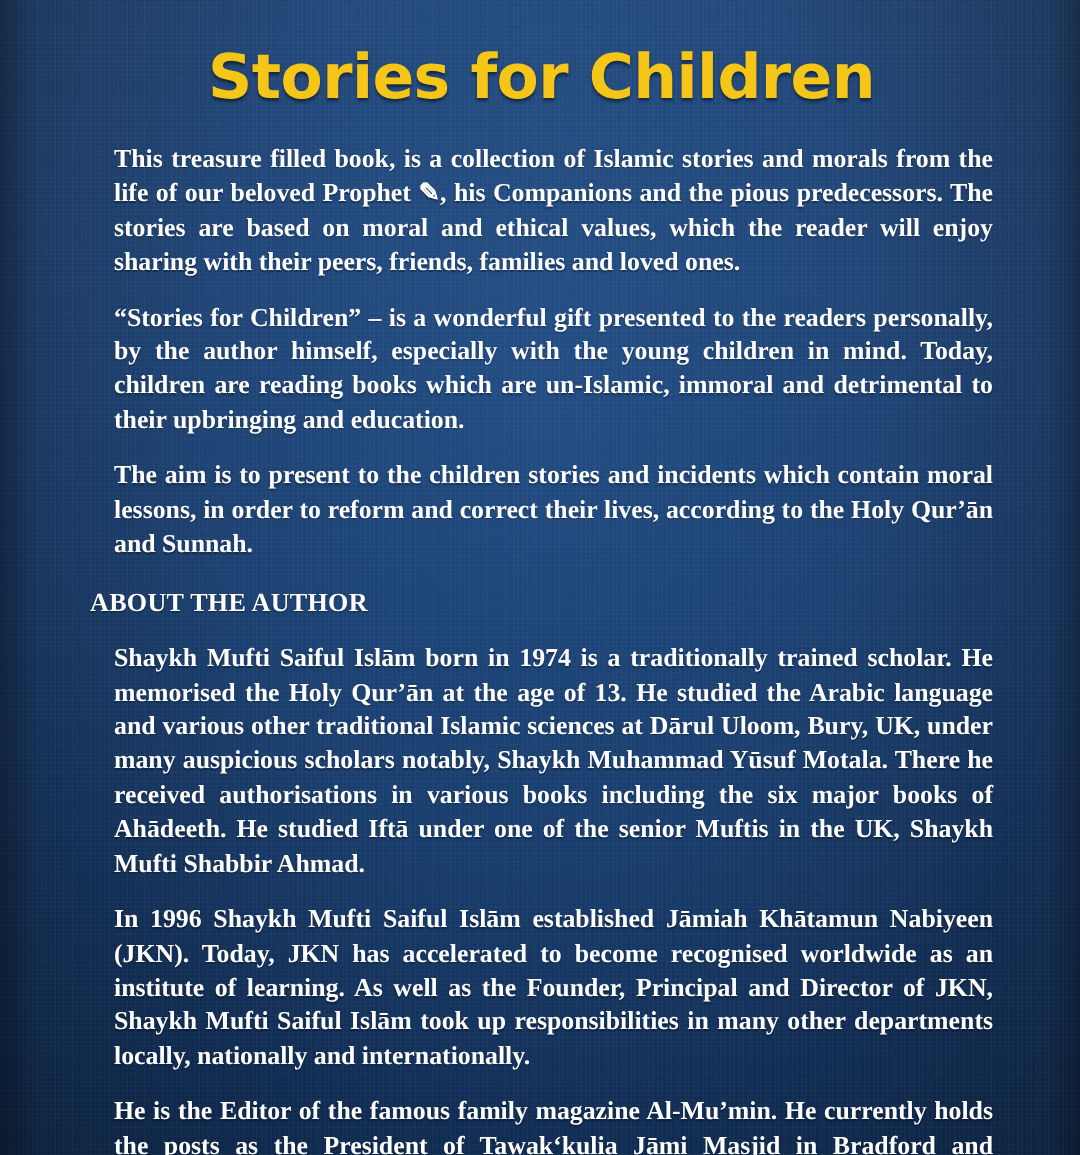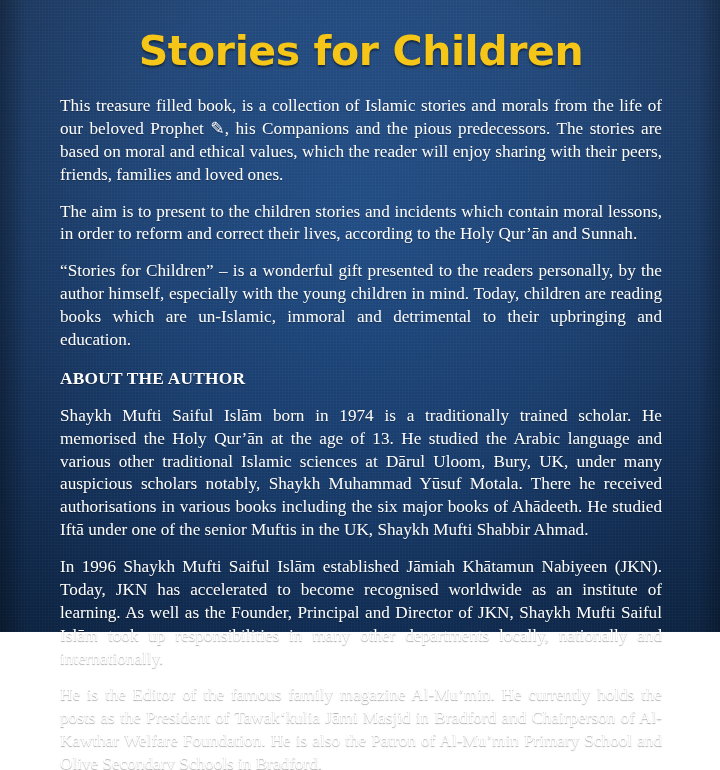--- a/index.html
+++ b/index.html
@@ -8,21 +8,21 @@
   }
   body {
     width: 720px;
     height: 770px;
     overflow: hidden;
     font-family: "Liberation Serif", serif;
   }
   .page {
     position: relative;
     width: 720px;
-    height: 632px;
+    height: 770px;
     box-sizing: border-box;
     background:
       linear-gradient(180deg, rgba(255,255,255,0.05) 0%, rgba(0,0,0,0.12) 100%),
       repeating-linear-gradient(90deg, rgba(255,255,255,0.022) 0px, rgba(255,255,255,0.022) 1px, rgba(0,0,0,0.0) 1px, rgba(0,0,0,0.0) 3px),
       repeating-linear-gradient(0deg, rgba(255,255,255,0.018) 0px, rgba(255,255,255,0.018) 1px, rgba(0,0,0,0.0) 1px, rgba(0,0,0,0.0) 3px),
       radial-gradient(ellipse at 50% 35%, #1b4a86 0%, #173f74 45%, #112f59 75%, #0d2646 100%);
     color: #ffffff;
     padding: 26px 58px 20px 60px;
   }
   .page::before {
@@ -50,27 +50,28 @@
     letter-spacing: -0.4px;
     color: #f5c518;
     text-shadow: 0 2px 2px rgba(0,0,0,0.45);
     margin: 4px 0 22px 0;
     line-height: 1.05;
   }
   .body-copy {
     position: relative;
   }
   p.para {
-    margin: 0 0 14px 0;
+    margin: 0 0 14px 16px;
     font-size: 17.2px;
     line-height: 1.33;
     text-align: justify;
     text-justify: inter-word;
     color: #ffffff;
     text-shadow: 0 1px 1px rgba(0,0,0,0.35);
+    font-weight: bold;
   }
   p.para:last-child {
     margin-bottom: 0;
   }
   .section-heading {
     font-family: "Liberation Serif", serif;
     font-weight: bold;
     font-size: 17.4px;
     letter-spacing: 0.2px;
     margin: 16px 0 16px 0;
@@ -83,22 +84,22 @@
 </style>
 </head>
 <body>
 
 <div class="page">
 
   <h1 class="title">Stories for Children</h1>
 
   <div class="body-copy">
     <p class="para">This treasure filled book, is a collection of Islamic stories and morals from the life of our beloved Prophet ✎, his Companions and the pious predecessors. The stories are based on moral and ethical values, which the reader will enjoy sharing with their peers, friends, families and loved ones.</p>
+    <p class="para">“Stories for Children” – is a wonderful gift presented to the readers personally, by the author himself, especially with the young children in mind. Today, children are reading books which are un-Islamic, immoral and detrimental to their upbringing and education.</p>
     <p class="para">The aim is to present to the children stories and incidents which contain moral lessons, in order to reform and correct their lives, according to the Holy Qur’ān and Sunnah.</p>
-    <p class="para">“Stories for Children” – is a wonderful gift presented to the readers personally, by the author himself, especially with the young children in mind. Today, children are reading books which are un-Islamic, immoral and detrimental to their upbringing and education.</p>
   </div>
 
   <div class="author-block">
     <div class="section-heading">ABOUT THE AUTHOR</div>
     <p class="para">Shaykh Mufti Saiful Islām born in 1974 is a traditionally trained scholar. He memorised the Holy Qur’ān at the age of 13. He studied the Arabic language and various other traditional Islamic sciences at Dārul Uloom, Bury, UK, under many auspicious scholars notably, Shaykh Muhammad Yūsuf Motala. There he received authorisations in various books including the six major books of Ahādeeth. He studied Iftā under one of the senior Muftis in the UK, Shaykh Mufti Shabbir Ahmad.</p>
     <p class="para">In 1996 Shaykh Mufti Saiful Islām established Jāmiah Khātamun Nabiyeen (JKN). Today, JKN has accelerated to become recognised worldwide as an institute of learning. As well as the Founder, Principal and Director of JKN, Shaykh Mufti Saiful Islām took up responsibilities in many other departments locally, nationally and internationally.</p>
     <p class="para">He is the Editor of the famous family magazine Al-Mu’min. He currently holds the posts as the President of Tawak‘kulia Jāmi Masjid in Bradford and Chairperson of Al-Kawthar Welfare Foundation. He is also the Patron of Al-Mu’min Primary School and Olive Secondary Schools in Bradford.</p>
   </div>
 
 </div>

